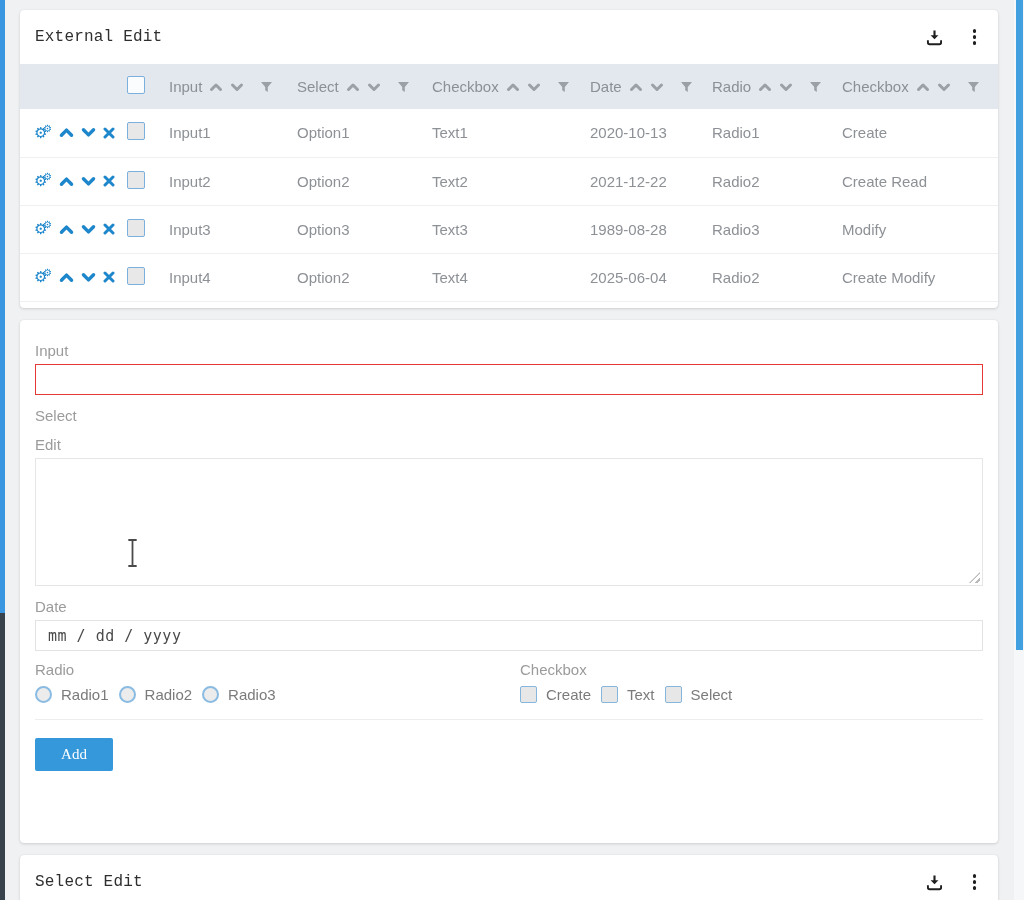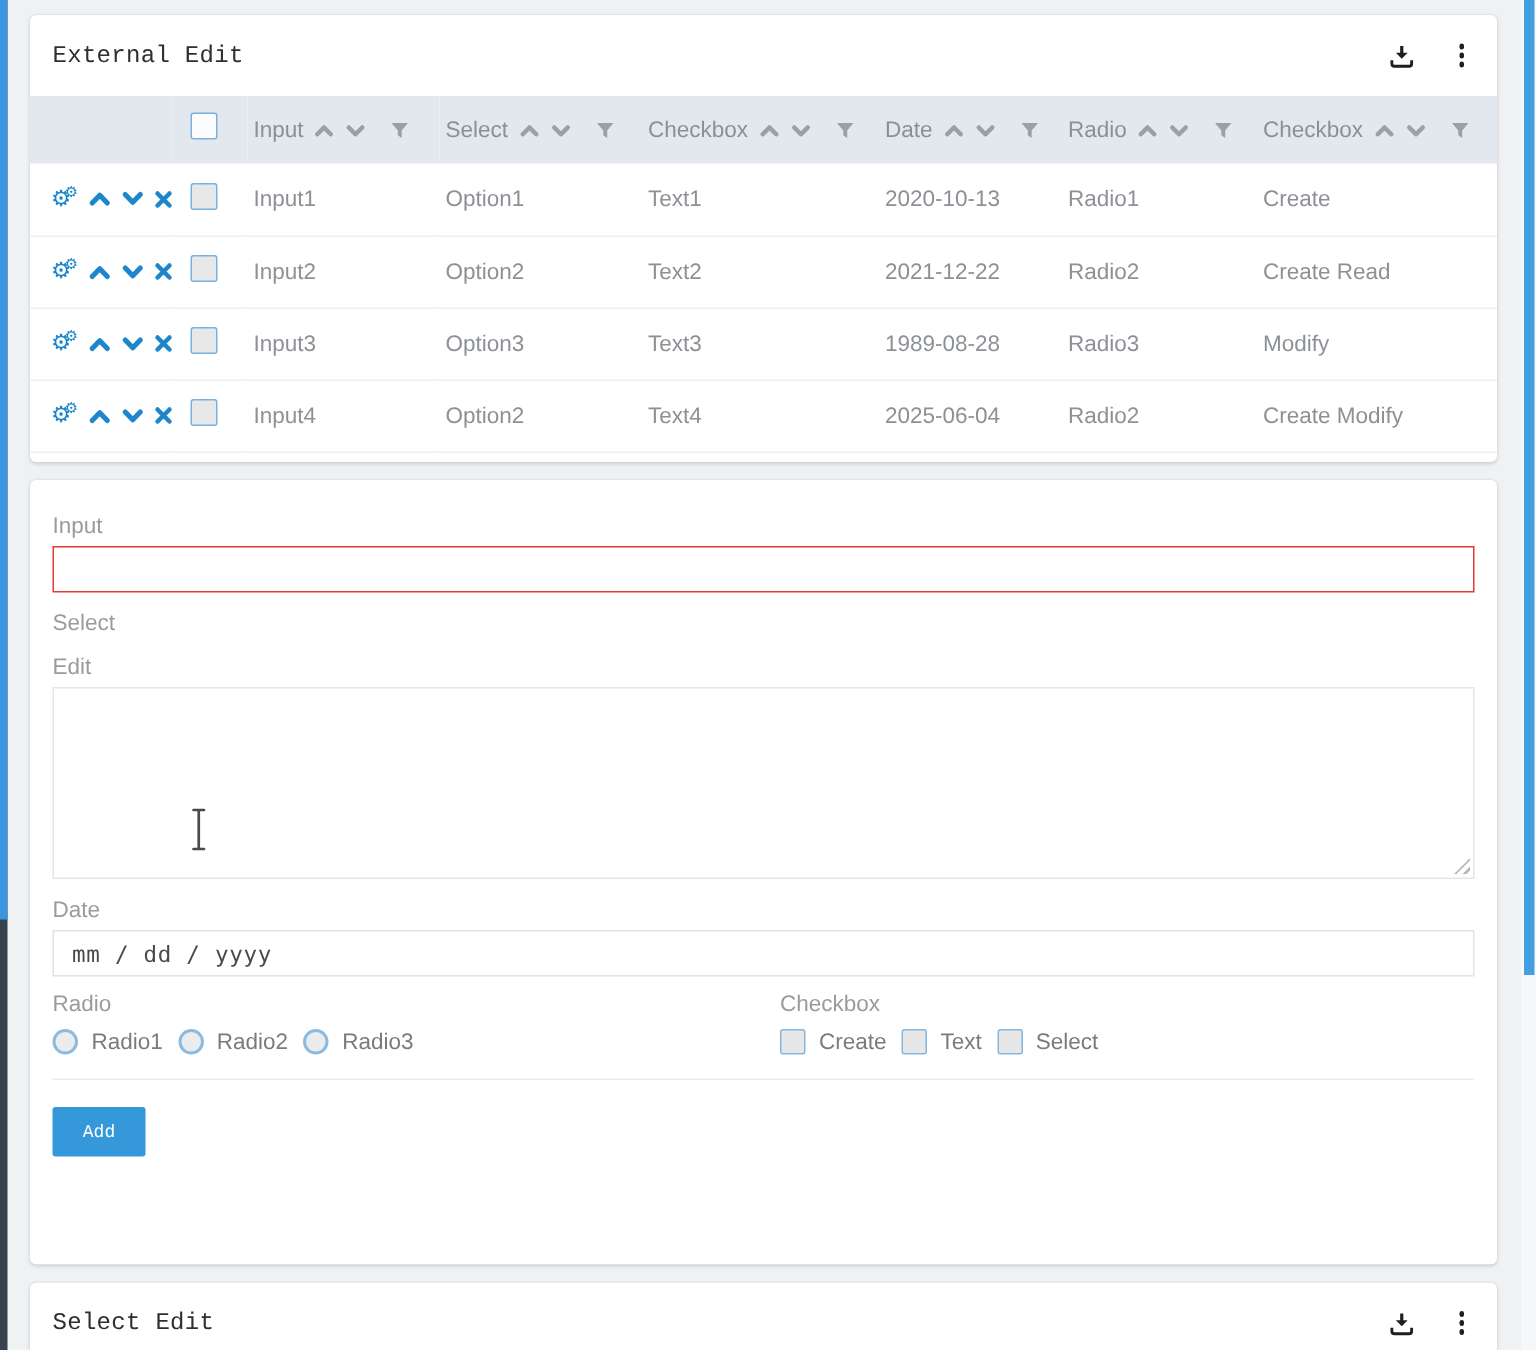--- a/index.html
+++ b/index.html
@@ -82,23 +82,23 @@
   .radio {
     width:17px; height:17px; border-radius:50%; border:2px solid #8abbe2; background:#ececec;
     display:inline-block; cursor:pointer;
   }
   .check {
     width:17px; height:17px; border:1.5px solid #85b6de; border-radius:2px; background:#e7e7e7;
     display:inline-block; cursor:pointer;
   }
   .form-footer { margin-top:16px; border-top:1px solid #ededed; padding:18px 0 0 0; }
   .btn-add {
-    background:#3498db; color:#fff; border:none; font-size:12px;
-    width:62px; height:33px; border-radius:2px; cursor:pointer;
-    font-family:Liberation Mono, monospace;
+    background:#3498db; color:#fff; border:none; font-size:15px;
+    width:78px; height:33px; border-radius:2px; cursor:pointer;
+    font-family:Liberation Serif, serif;
   }
 
   
   .ibeam { position:absolute; left:126px; top:537px; z-index:60; pointer-events:none;
     filter:drop-shadow(0 0 1px rgba(255,255,255,.9)); }
 </style>
 </head>
 <body>
 
 <div class="left-track">

